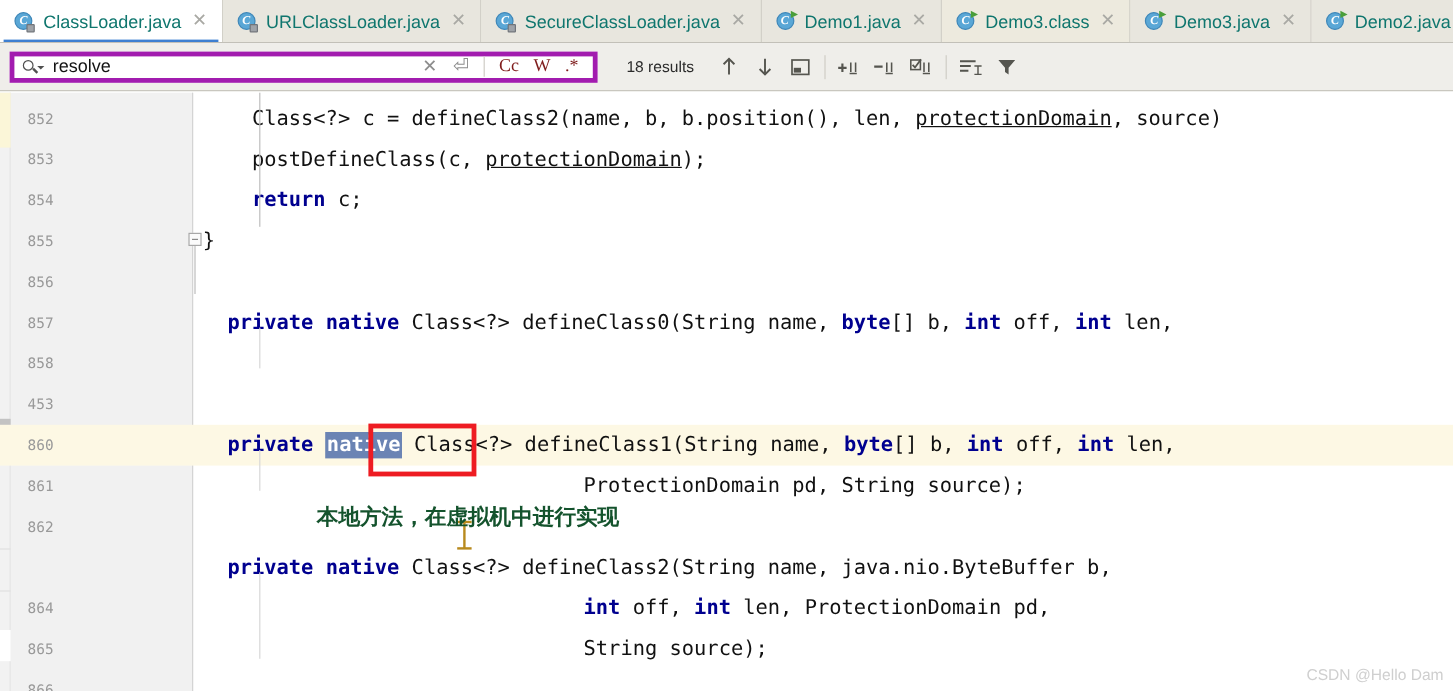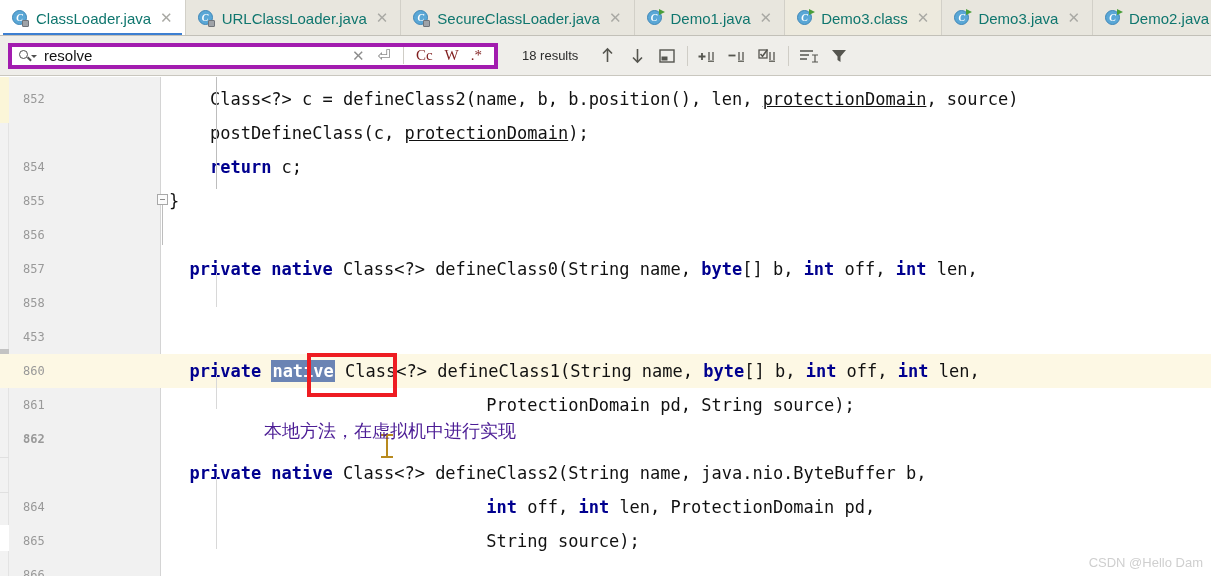--- a/index.html
+++ b/index.html
@@ -189,24 +189,25 @@
 
   
   .annot-box {
     position: absolute;
     border: 4px solid #ee1c22;
     background: transparent;
     pointer-events: none;
   }
   .annot-text {
     position: absolute;
-    color: #4c1d95;
+    color: #14532d;
     font-family: "DejaVu Sans", sans-serif;
     font-size: 18px;
     white-space: nowrap;
+    font-weight: bold;
   }
   .caret-bar {
     position: absolute; width: 2px; background: #b88a1e;
   }
   .caret-serif { position: absolute; height: 2px; background: #b88a1e; }
 
   .watermark {
     position: absolute; right: 8px; bottom: 6px;
     color: #cfcfcf; font-size: 13px;
     font-family: "Liberation Sans", sans-serif;
@@ -387,20 +388,21 @@
     <div class="gutter"></div>
 
     <div>
 
       <div class="row" style="top:5px;">
         <div class="lineno">852</div>
         <div class="codeline">    Class&lt;?&gt; c = defineClass2(name, b, b.position(), len, <span class="fld">protectionDomain</span>, source)</div>
       </div>
 
       <div class="row" style="top:39px;">
+        <div class="lineno">853</div>
         <div class="codeline">    postDefineClass(c, <span class="fld">protectionDomain</span>);</div>
       </div>
 
       <div class="row" style="top:73px;">
         <div class="lineno">854</div>
         <div class="codeline">    <span class="kw">return</span> c;</div>
       </div>
 
       <div class="row" style="top:107px;">
         <div class="lineno">855</div>
@@ -429,21 +431,21 @@
       <div class="row caret" style="top:277px;">
         <div class="lineno">860</div>
         <div class="codeline">  <span class="kw">private</span> <span class="sel">native</span> Class&lt;?&gt; defineClass1(String name, <span class="kw">byte</span>[] b, <span class="kw">int</span> off, <span class="kw">int</span> len,</div>
       </div>
 
       <div class="row" style="top:311px;">
         <div class="lineno">861</div>
         <div class="codeline">                               ProtectionDomain pd, String source);</div>
       </div>
 
-      <div class="row" style="top:345px;font-weight:bold;">
+      <div class="row" style="top:345px;">
         <div class="lineno">862</div>
         <div class="codeline"></div>
       </div>
 
       <div class="row" style="top:379px;">
         <div class="codeline">  <span class="kw">private native</span> Class&lt;?&gt; defineClass2(String name, java.nio.ByteBuffer b,</div>
       </div>
 
       <div class="row" style="top:413px;">
         <div class="lineno">864</div>

